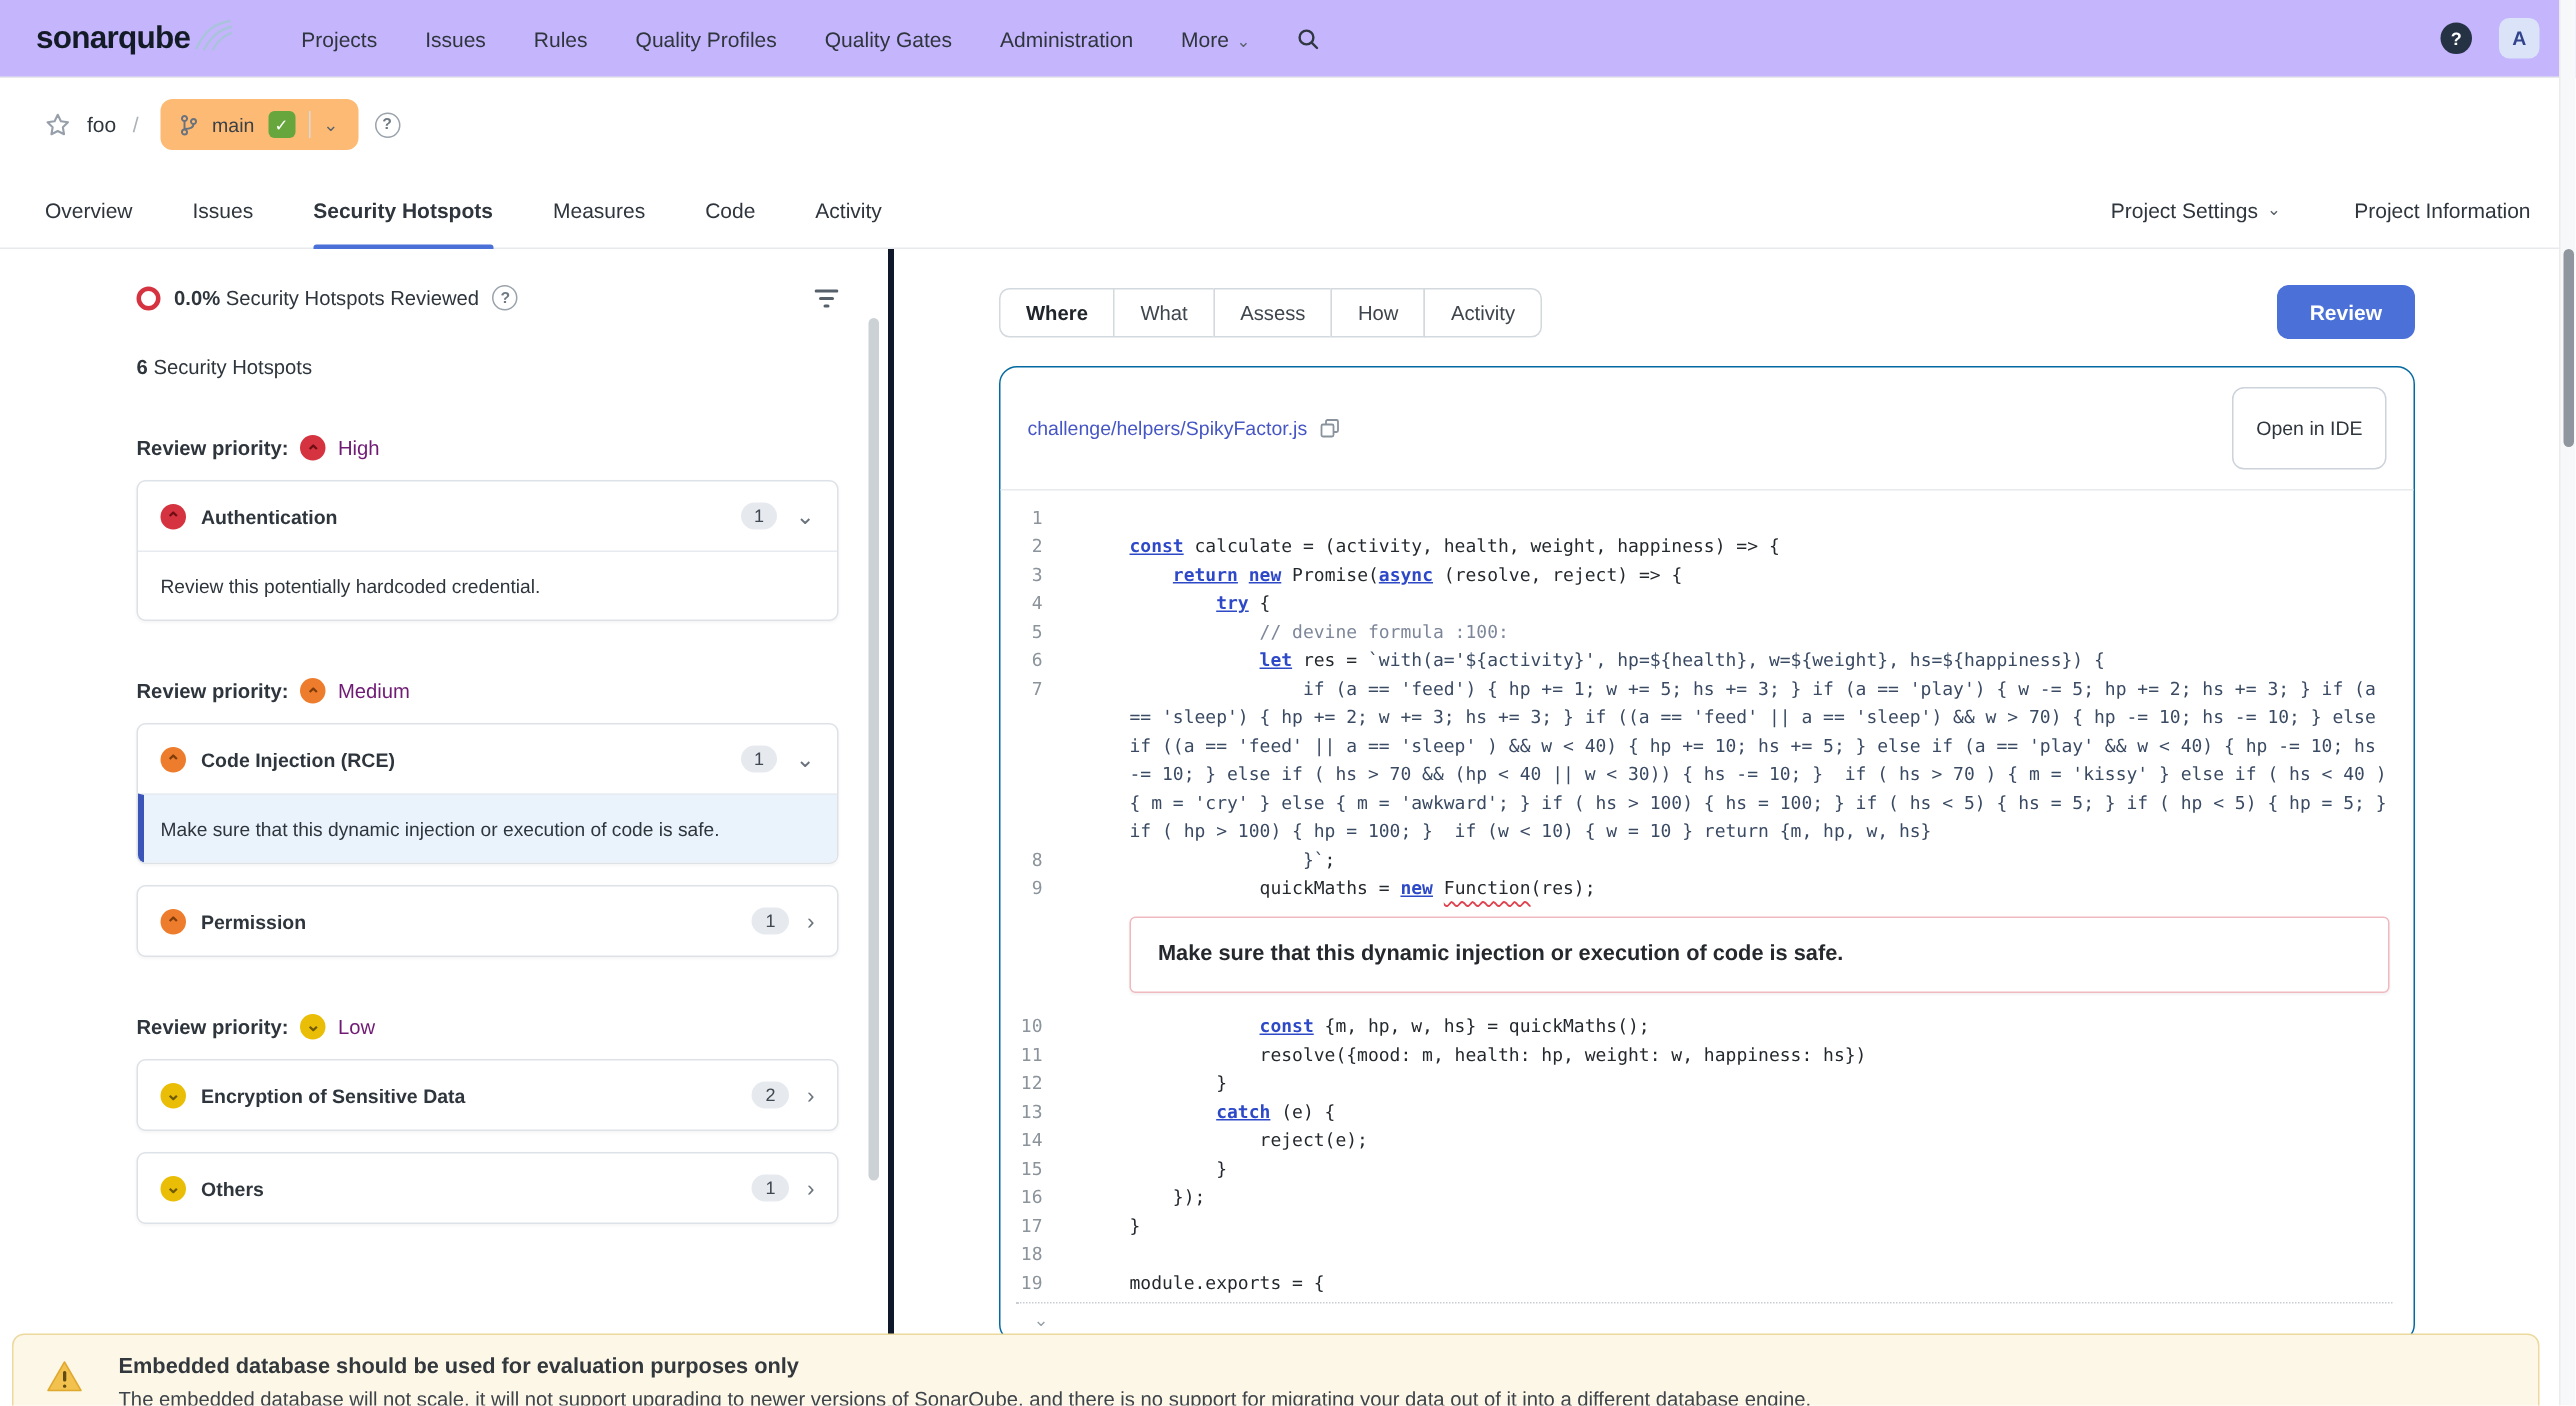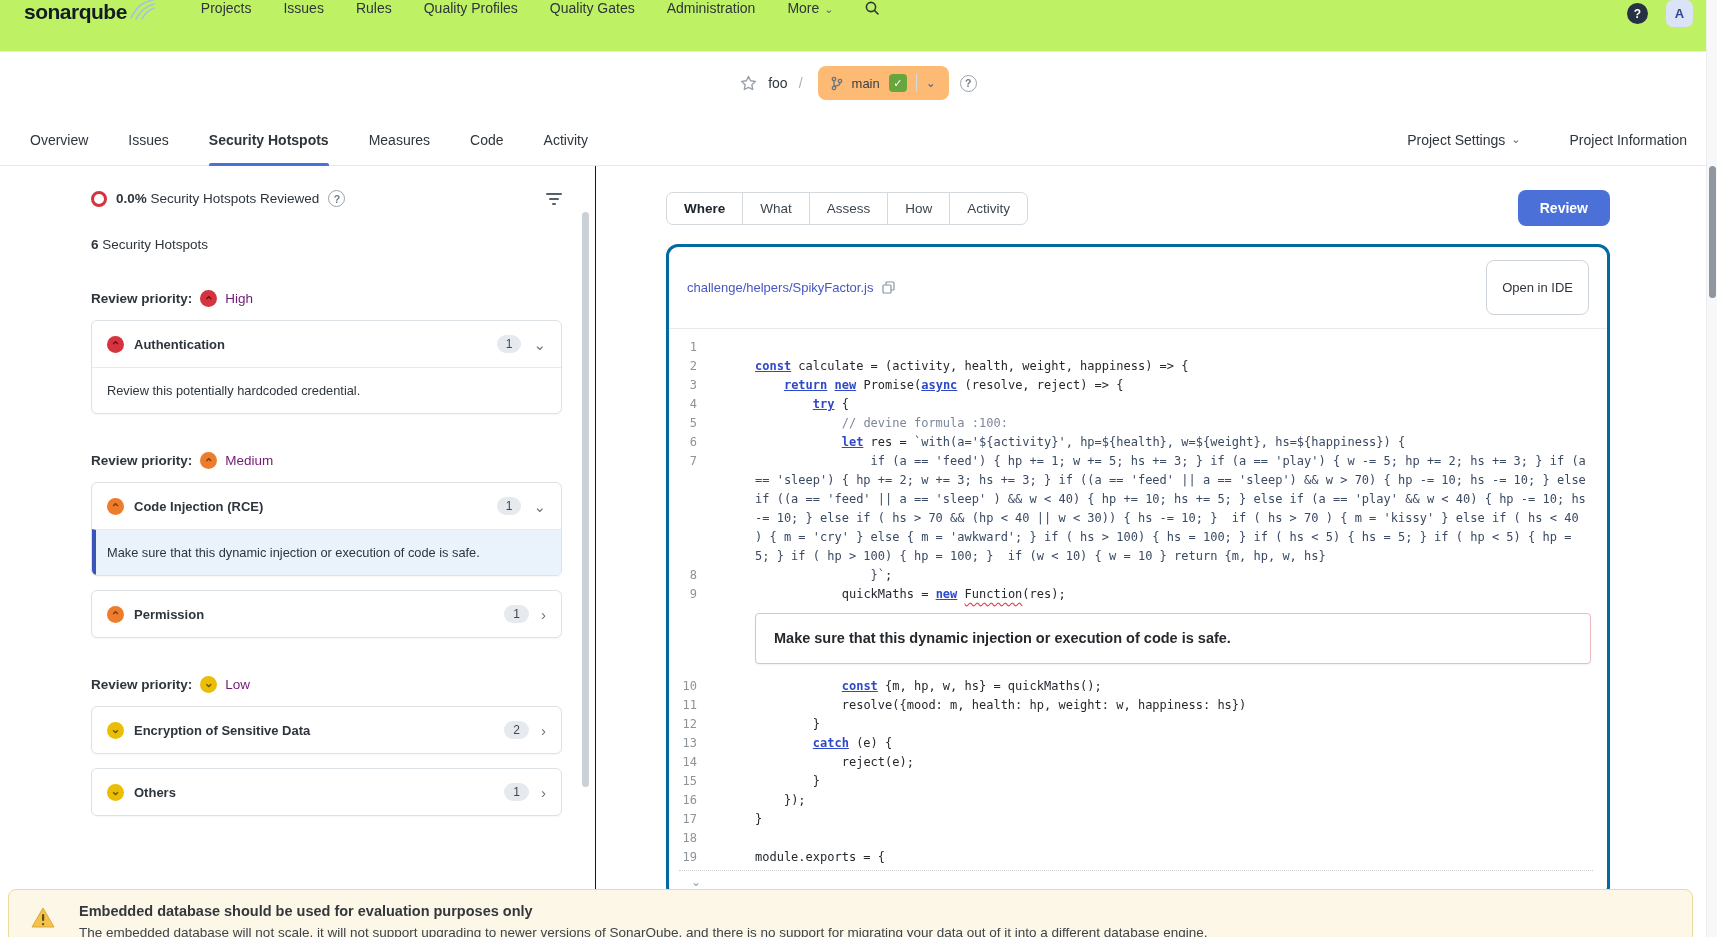--- a/index.html
+++ b/index.html
@@ -4,37 +4,37 @@
 <style>
   * { box-sizing: border-box; margin: 0; padding: 0; }
   html, body { width: 1717px; height: 937px; }
   body {
     font-family: "Liberation Sans", sans-serif;
     font-size: 13px; color: #333; background: #fff;
     overflow: hidden; position: relative;
   }
 
   
-  .navbar { height: 52px; display: flex; align-items: flex-start; padding: 0 24px;
-            border-bottom: 1px solid #e7e9ec; background: #bef264; }
+  .navbar { height: 52px; display: flex; align-items: center; padding: 0 24px;
+            border-bottom: 1px solid #e7e9ec; background: #c4b5fd; }
   .logo { display: flex; align-items: flex-start; margin-right: 46px; cursor: pointer; }
   .logo-text { font-size: 21px; font-weight: 800; color: #131b26; letter-spacing: -0.5px; }
   .logo-swoosh { margin: -2px 0 0 2px; }
   .nav-items { display: flex; gap: 32px; align-items: center; }
   .nav-item { font-size: 14px; color: #2e353c; cursor: pointer; white-space: nowrap; }
   .nav-item .chev { font-size: 11px; color: #5a636c; margin-left: 5px; }
   .nav-search { margin-left: 30px; cursor: pointer; display: flex; align-items: center; }
   .nav-right { margin-left: auto; display: flex; align-items: center; gap: 18px; }
   .help-btn { width: 21px; height: 21px; border-radius: 50%; background: #243244; color: #fff;
               font-size: 12px; font-weight: bold; display: flex; align-items: center; justify-content: center; cursor: pointer; }
   .avatar { width: 27px; height: 27px; border-radius: 7px; background: #dbe3f8; color: #33448c;
             font-size: 13px; font-weight: bold; display: flex; align-items: center; justify-content: center; cursor: pointer; }
 
   
-  .crumb-row { height: 62px; display: flex; align-items: center; padding: 0 30px; gap: 11px; background: #fff; justify-content: center; }
+  .crumb-row { height: 62px; display: flex; align-items: center; padding: 0 30px; gap: 11px; background: #fff; }
   .star { display: flex; cursor: pointer; }
   .crumb-project { font-size: 14px; color: #2e353c; cursor: pointer; }
   .crumb-sep { color: #aab1b8; font-size: 14px; }
   .branch-pill { display: flex; align-items: center; gap: 9px; background: #fdba74; border-radius: 8px;
                  padding: 8px 13px; margin-left: 4px; cursor: pointer; }
   .branch-name { font-size: 13px; color: #3a4045; }
   .check-badge { width: 18px; height: 18px; border-radius: 4px; background: #67a63c; color: #fff;
                  font-size: 11px; display: flex; align-items: center; justify-content: center; }
   .pill-divider { width: 1px; height: 18px; background: #d6dadd; }
   .pill-chev { color: #5a636c; font-size: 12px; }
@@ -50,21 +50,21 @@
   .ptab.active::after { content: ""; position: absolute; left: 0; right: 0; bottom: -1px; height: 3px;
                         background: #4b71d9; border-radius: 2px 2px 0 0; }
   .tabs-right { margin-left: auto; display: flex; gap: 49px; align-items: center; }
   .tabs-right .ptab { color: #2e353c; }
   .tabs-right .chev { font-size: 11px; color: #5a636c; margin-left: 6px; }
 
   
   .content { display: flex; height: 771px; position: relative; background: #fff; }
 
   
-  .sidebar { width: 596px; flex: none; border-right: 1px solid #0f172a; padding: 24px 33px 0 91px; position: relative; }
+  .sidebar { width: 596px; flex: none; border-right: 4px solid #0f172a; padding: 24px 33px 0 91px; position: relative; }
   .sb-head { display: flex; align-items: center; gap: 9px; }
   .ring { width: 16px; height: 16px; border: 3px solid #d4333f; border-radius: 50%; flex: none; }
   .sb-head-text { font-size: 13.5px; color: #2e353c; }
   .sb-head-text b { font-weight: 700; }
   .filter-btn { margin-left: auto; cursor: pointer; display: flex; }
   .sb-count { margin-top: 30px; font-size: 13.5px; color: #2e353c; }
   .priority-row { margin-top: 38px; margin-bottom: 13px; display: flex; align-items: center; gap: 8px; }
   .priority-label { font-weight: 700; font-size: 13.5px; color: #2e353c; }
   .priority-name { font-size: 13.5px; color: #701a75; }
   .prio-icon { width: 17px; height: 17px; border-radius: 50%; display: inline-flex; align-items: center;
@@ -91,21 +91,21 @@
   .detail-head { display: flex; align-items: center; }
   .seg { display: flex; }
   .seg-btn { padding: 8px 17px; font-size: 13.5px; border: 1px solid #d4d9de; background: #fff;
              margin-left: -1px; color: #3e454c; cursor: pointer; font-family: inherit; }
   .seg-btn:first-child { border-radius: 7px 0 0 7px; margin-left: 0; }
   .seg-btn:last-child { border-radius: 0 7px 7px 0; }
   .seg-btn.active { font-weight: 700; color: #20252b; }
   .review-btn { margin-left: auto; background: #4b71d9; color: #fff; border: none; border-radius: 8px;
                 padding: 10px 22px; font-size: 14px; font-weight: 600; cursor: pointer; font-family: inherit; }
 
-  .file-card { margin-top: 18px; border: 3px solid #0369a1; border-radius: 12px; background: #fff;
+  .file-card { margin-top: 18px; border: 1px solid #0369a1; border-radius: 12px; background: #fff;
                box-shadow: 0 1px 2px rgba(20,30,40,0.04); }
   .file-head { display: flex; align-items: center; padding: 13px 18px; border-bottom: 1px solid #e7eaee; }
   .file-path { color: #4656c4; font-size: 13px; cursor: pointer; }
   .copy-icon { margin-left: 9px; cursor: pointer; display: flex; }
   .ide-btn { margin-left: auto; border: 1px solid #ccd3da; background: #fff; border-radius: 8px;
              padding: 19px 15px; font-size: 13px; color: #2e353c; cursor: pointer; font-family: inherit; }
 
   .code { padding: 9px 0 0; font-family: "DejaVu Sans Mono", monospace; font-size: 12px;
           line-height: 19px; color: #24292e; }
   .code-row { display: flex; }

